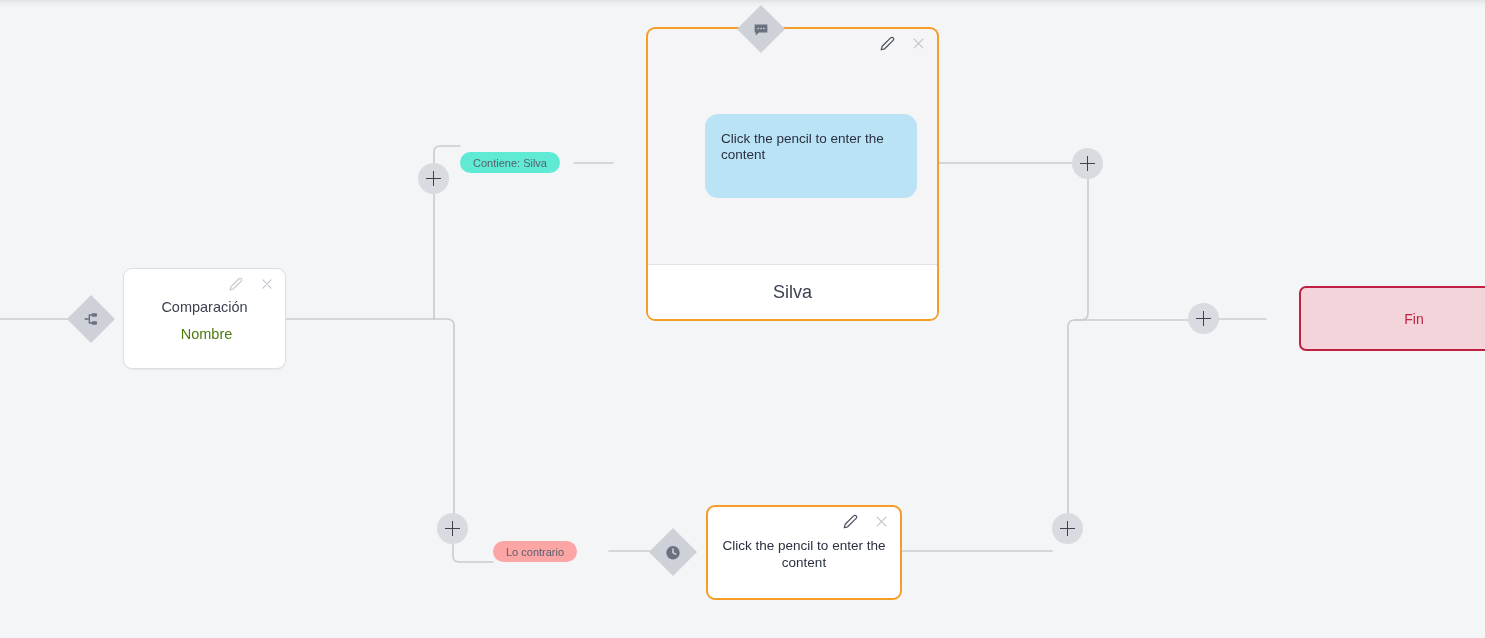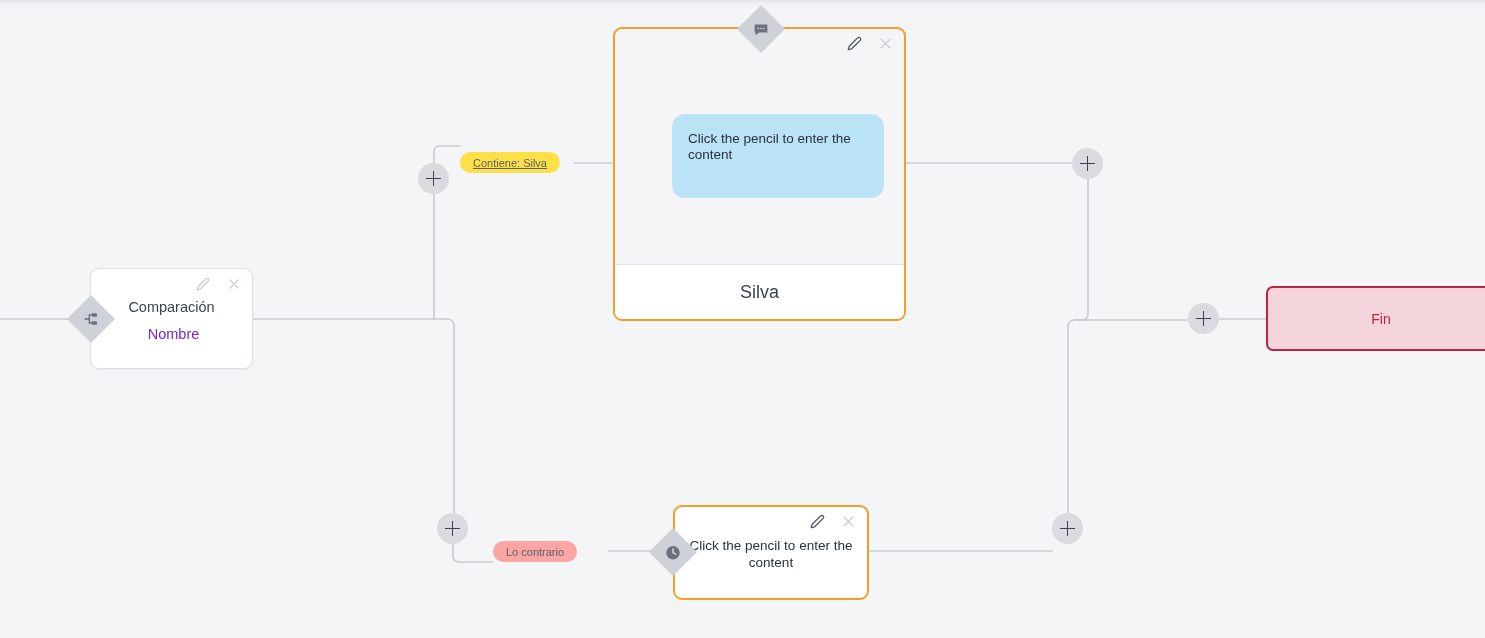--- a/index.html
+++ b/index.html
@@ -35,20 +35,21 @@
     left: 0; top: 0;
     width: 1485px; height: 638px;
     z-index: 2;
   }
 
   
   .node {
     position: absolute;
     box-sizing: border-box;
     z-index: 5;
+    margin-left: 33px;
   }
 
   .card-icons {
     position: absolute;
     top: 6px;
     right: 10px;
     display: flex;
     align-items: center;
     gap: 14px;
     z-index: 3;
@@ -82,21 +83,21 @@
     text-align: center;
     font-size: 14.5px;
     color: #3c4250;
   }
   #node-comparacion .sub-line {
     position: absolute;
     left: 4px; right: 0;
     top: 57px;
     text-align: center;
     font-size: 14.5px;
-    color: #6d28d9;
+    color: #4d7c0f;
   }
 
   
   .diamond {
     position: absolute;
     width: 34px;
     height: 34px;
     background: #ced1d8;
     transform: rotate(45deg);
     display: flex;
@@ -196,21 +197,21 @@
     display: flex;
     align-items: center;
     justify-content: center;
     padding: 0 13px;
     border-radius: 11px;
     font-size: 11px;
     color: #5a6070;
     white-space: nowrap;
     z-index: 6;
   }
-  .edge-label.gray  { background: #fde047; text-decoration: underline; }
+  .edge-label.gray  { background: #5eead4; }
   .edge-label.white { background: #fca5a5; }
   #label-contiene   { left: 460px; top: 152px; }
   #label-contrario  { left: 493px; top: 541px; }
 
   
   .plus-btn {
     position: absolute;
     width: 31px;
     height: 31px;
     border-radius: 50%;

